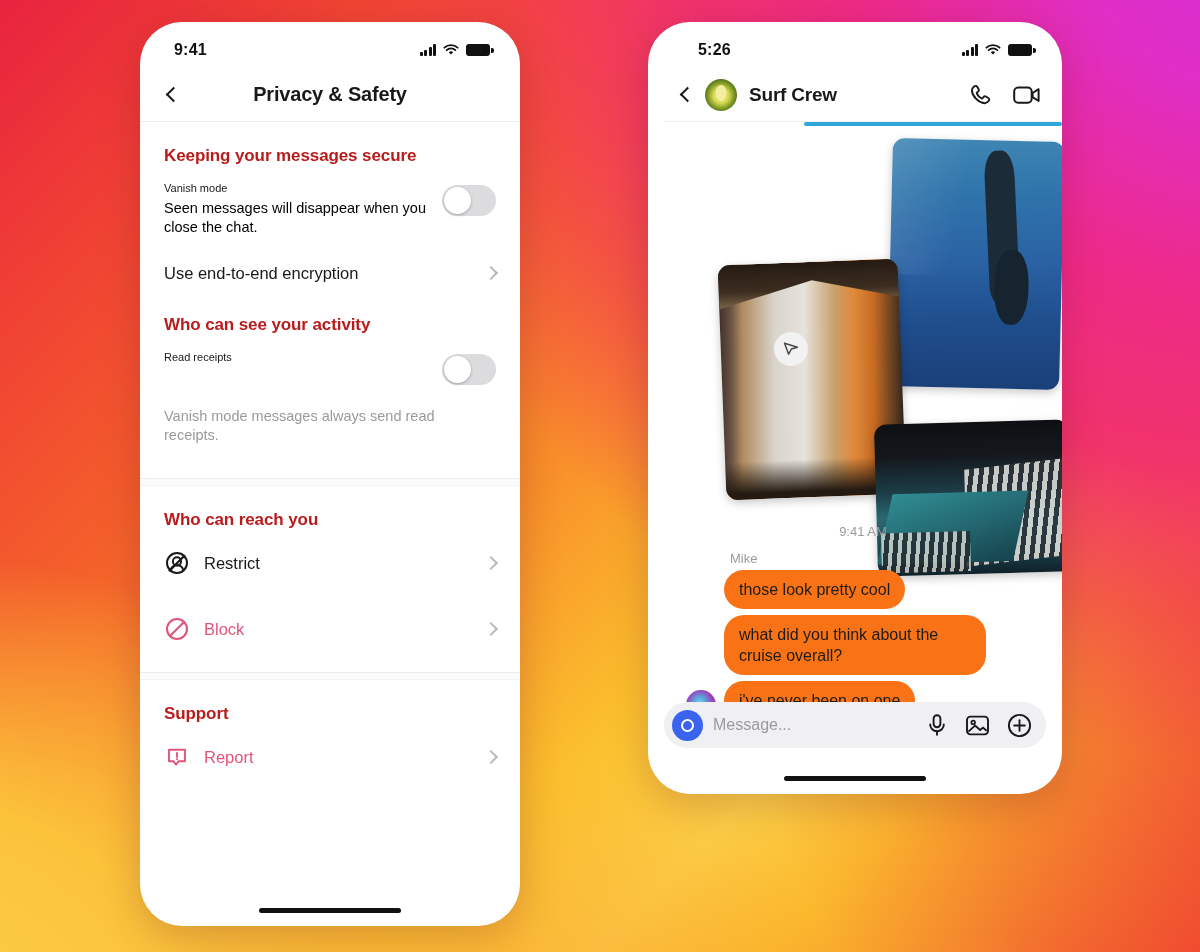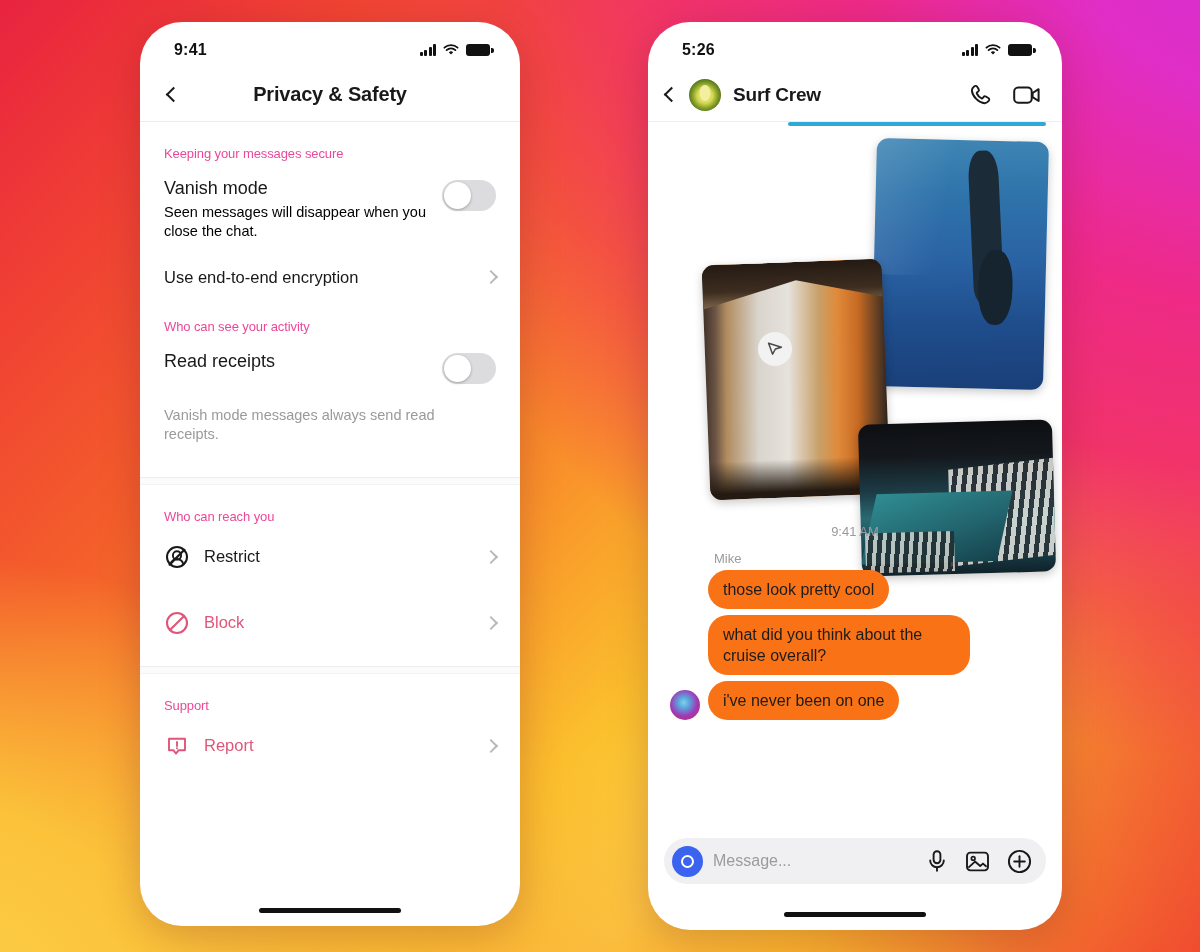--- a/index.html
+++ b/index.html
@@ -32,21 +32,21 @@
 
   
   .phone {
     position: absolute;
     background: #ffffff;
     border-radius: 42px;
     overflow: hidden;
     box-shadow: 0 10px 40px rgba(90,10,40,0.22);
   }
   #phone-left  { left: 140px; top: 22px; width: 380px; height: 904px; }
-  #phone-right { left: 648px; top: 22px; width: 414px; height: 908px; }
+  #phone-right { left: 648px; top: 22px; width: 414px; height: 772px; padding-left: 16px; }
 
   .status-bar {
     height: 46px;
     display: flex; align-items: center; justify-content: space-between;
     padding: 10px 30px 0 34px;
   }
   .status-time { font-size: 16px; font-weight: 700; color: #111; letter-spacing: .2px; }
   .status-icons { display: flex; align-items: center; gap: 7px; }
   .sig { display: flex; align-items: flex-end; gap: 1.5px; height: 12px; }
   .sig i { display: block; width: 3px; background: #111; border-radius: 1px; }
@@ -65,27 +65,27 @@
   }
   .nav-title { font-size: 20px; font-weight: 700; color: #18191a; letter-spacing: -0.2px; }
   .back-chev {
     position: absolute; left: 20px; top: 50%; transform: translateY(-50%);
     width: 26px; height: 26px; display: flex; align-items: center; justify-content: center;
   }
   .chev-l { width: 11px; height: 11px; border-left: 2.4px solid #1a1a1a; border-bottom: 2.4px solid #1a1a1a; transform: rotate(45deg); }
   .chev-r { width: 10px; height: 10px; border-right: 2.2px solid #b9b9b9; border-top: 2.2px solid #b9b9b9; transform: rotate(45deg); }
 
   .settings { padding: 0 0 0 0; }
-  .sec-head { font-size: 13px; font-weight: 400; color: #ec4899; padding: 24px 24px 0 24px; letter-spacing: -0.1px; }
+  .sec-head { font-size: 17px; font-weight: 700; color: #b91c1c; padding: 24px 24px 0 24px; letter-spacing: -0.1px; }
   .row {
     display: flex; align-items: flex-start; justify-content: space-between;
     padding: 16px 24px 0 24px; gap: 14px;
   }
   .row-txt { flex: 1; }
-  .row-title { font-size: 18px; color: #18191a; line-height: 1.25; }
+  .row-title { font-size: 11px; color: #18191a; line-height: 1.25; }
   .row-sub { font-size: 14.5px; color: #000000; line-height: 1.35; margin-top: 3px; max-width: 300px; }
   .note { font-size: 14.5px; color: #9a9a9e; line-height: 1.35; padding: 22px 24px 20px 24px; max-width: 330px; }
 
   .toggle {
     flex: 0 0 auto; width: 54px; height: 31px; border-radius: 16px;
     background: #dcdcde; position: relative; margin-top: 3px;
   }
   .toggle .knob {
     position: absolute; top: 2px; left: 2px; width: 27px; height: 27px;
     border-radius: 50%; background: #fff; box-shadow: 0 1px 3px rgba(0,0,0,0.28);

